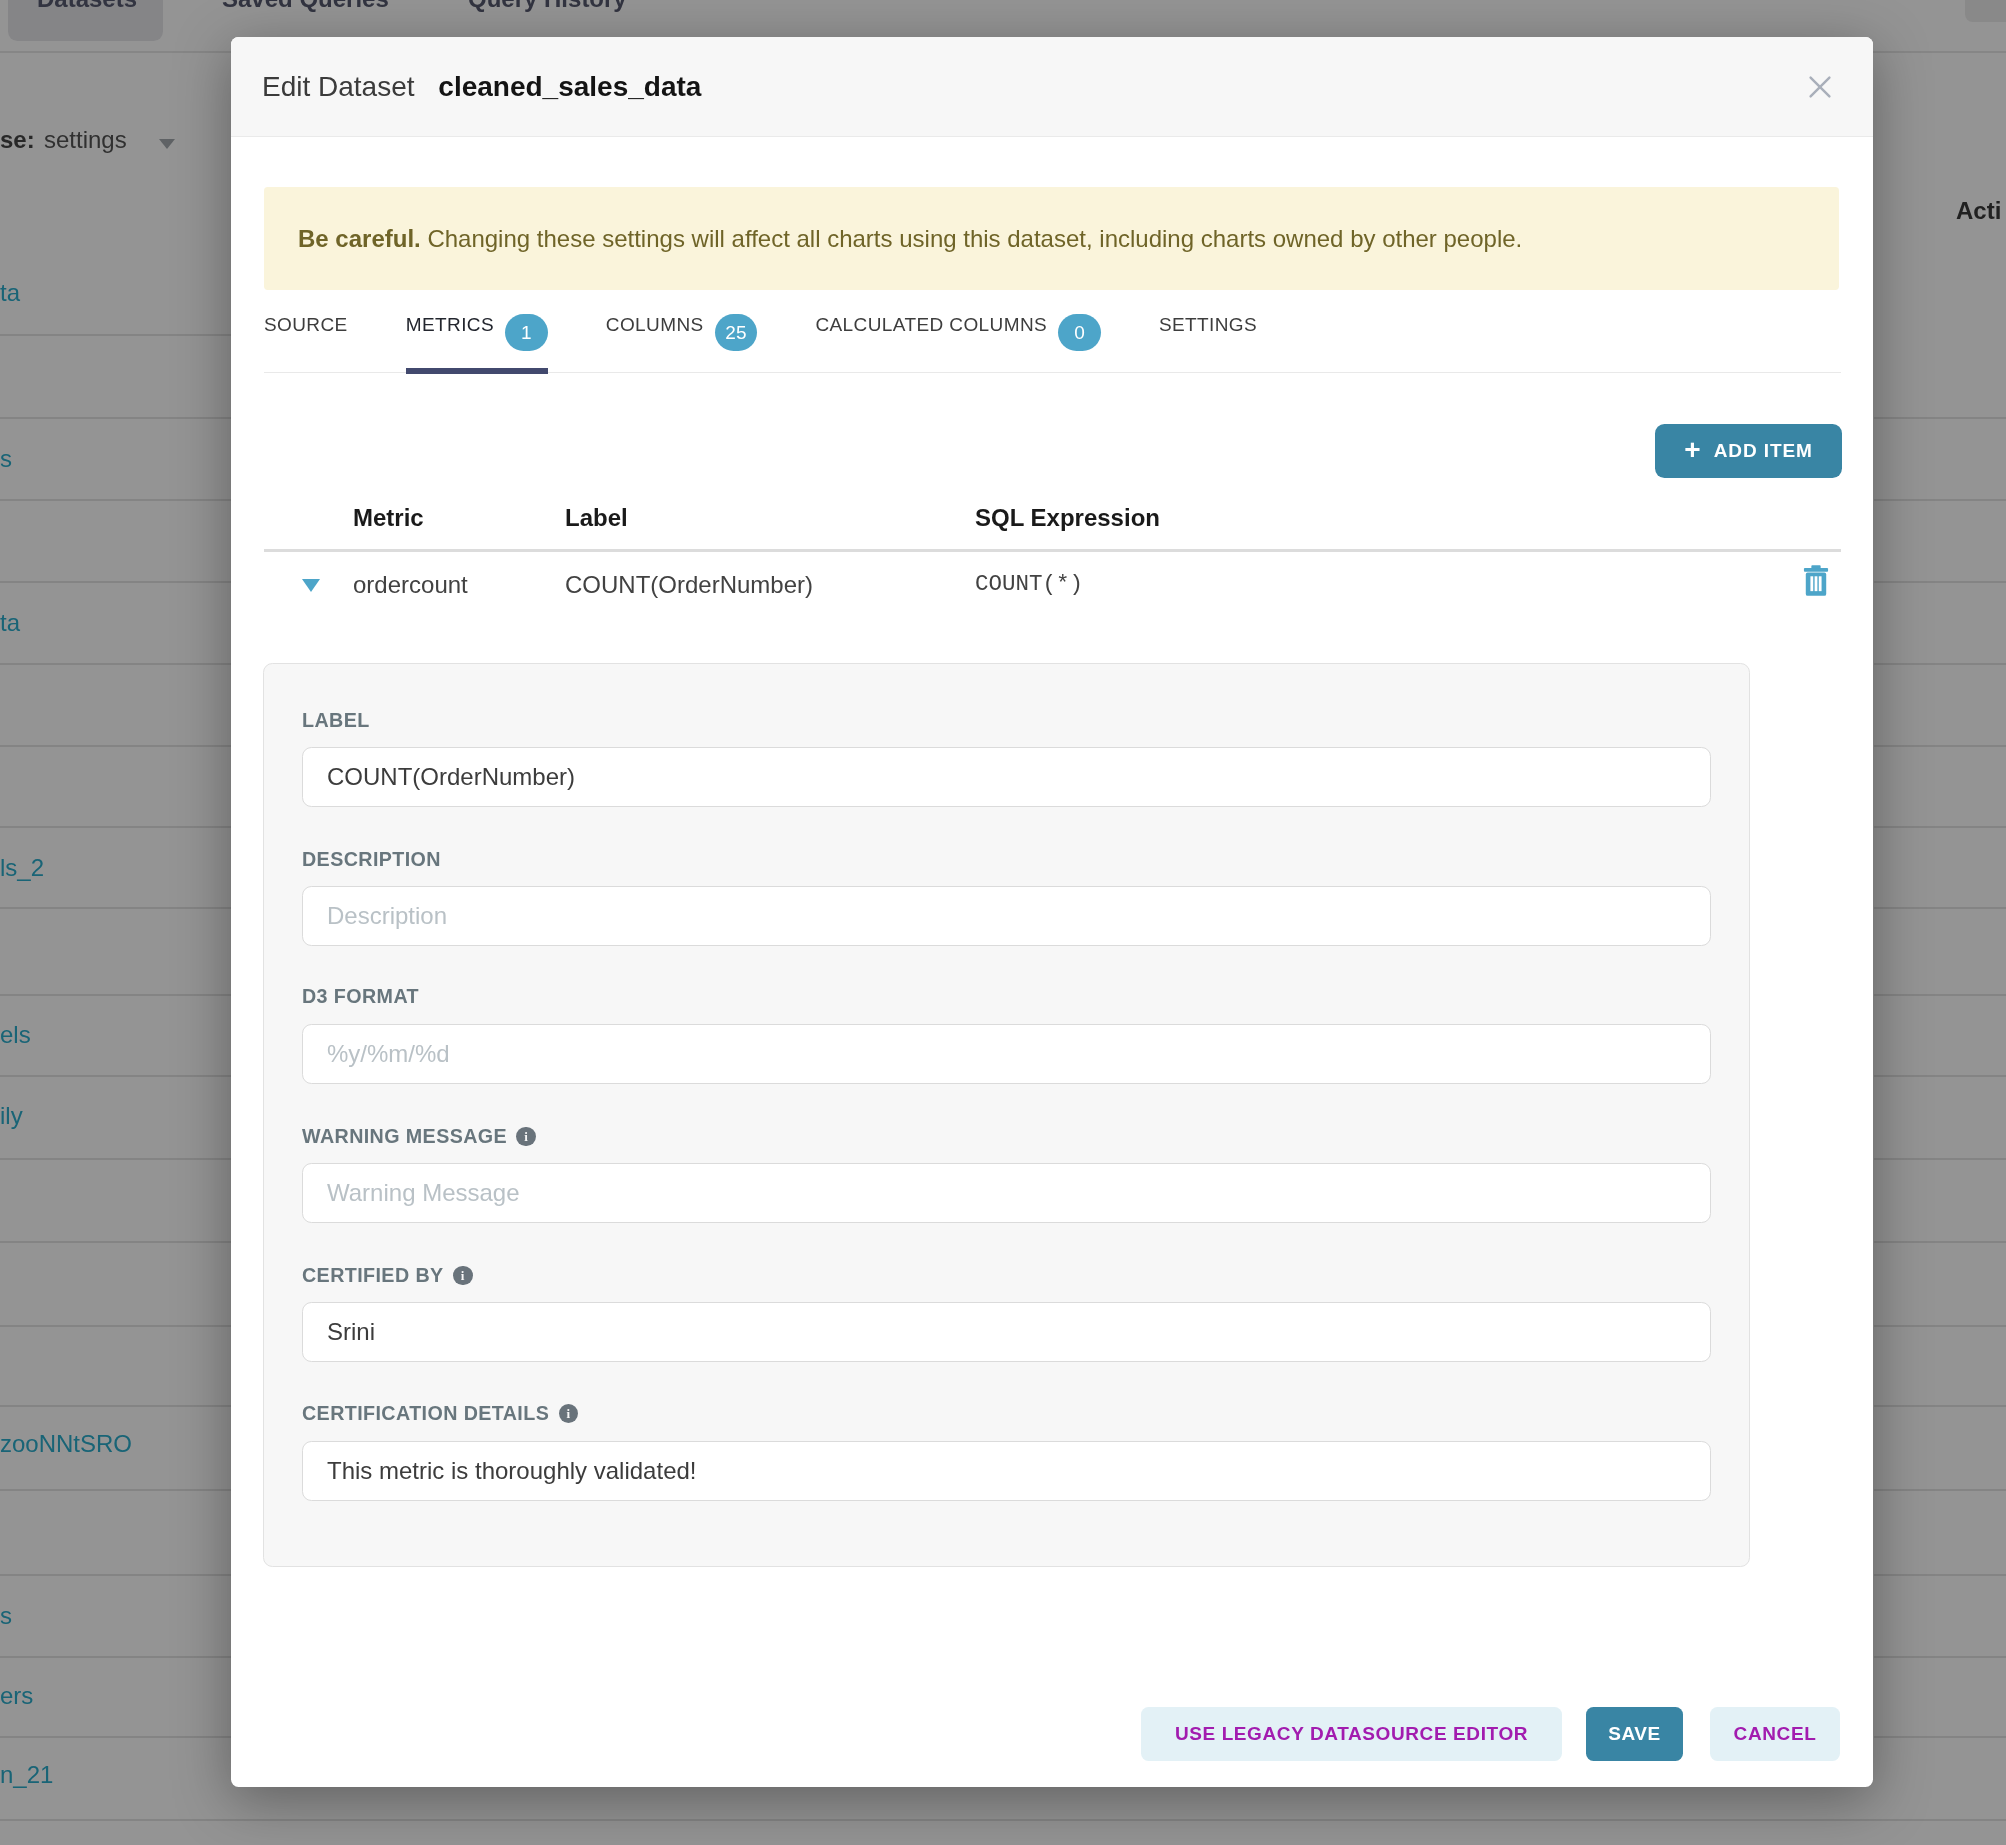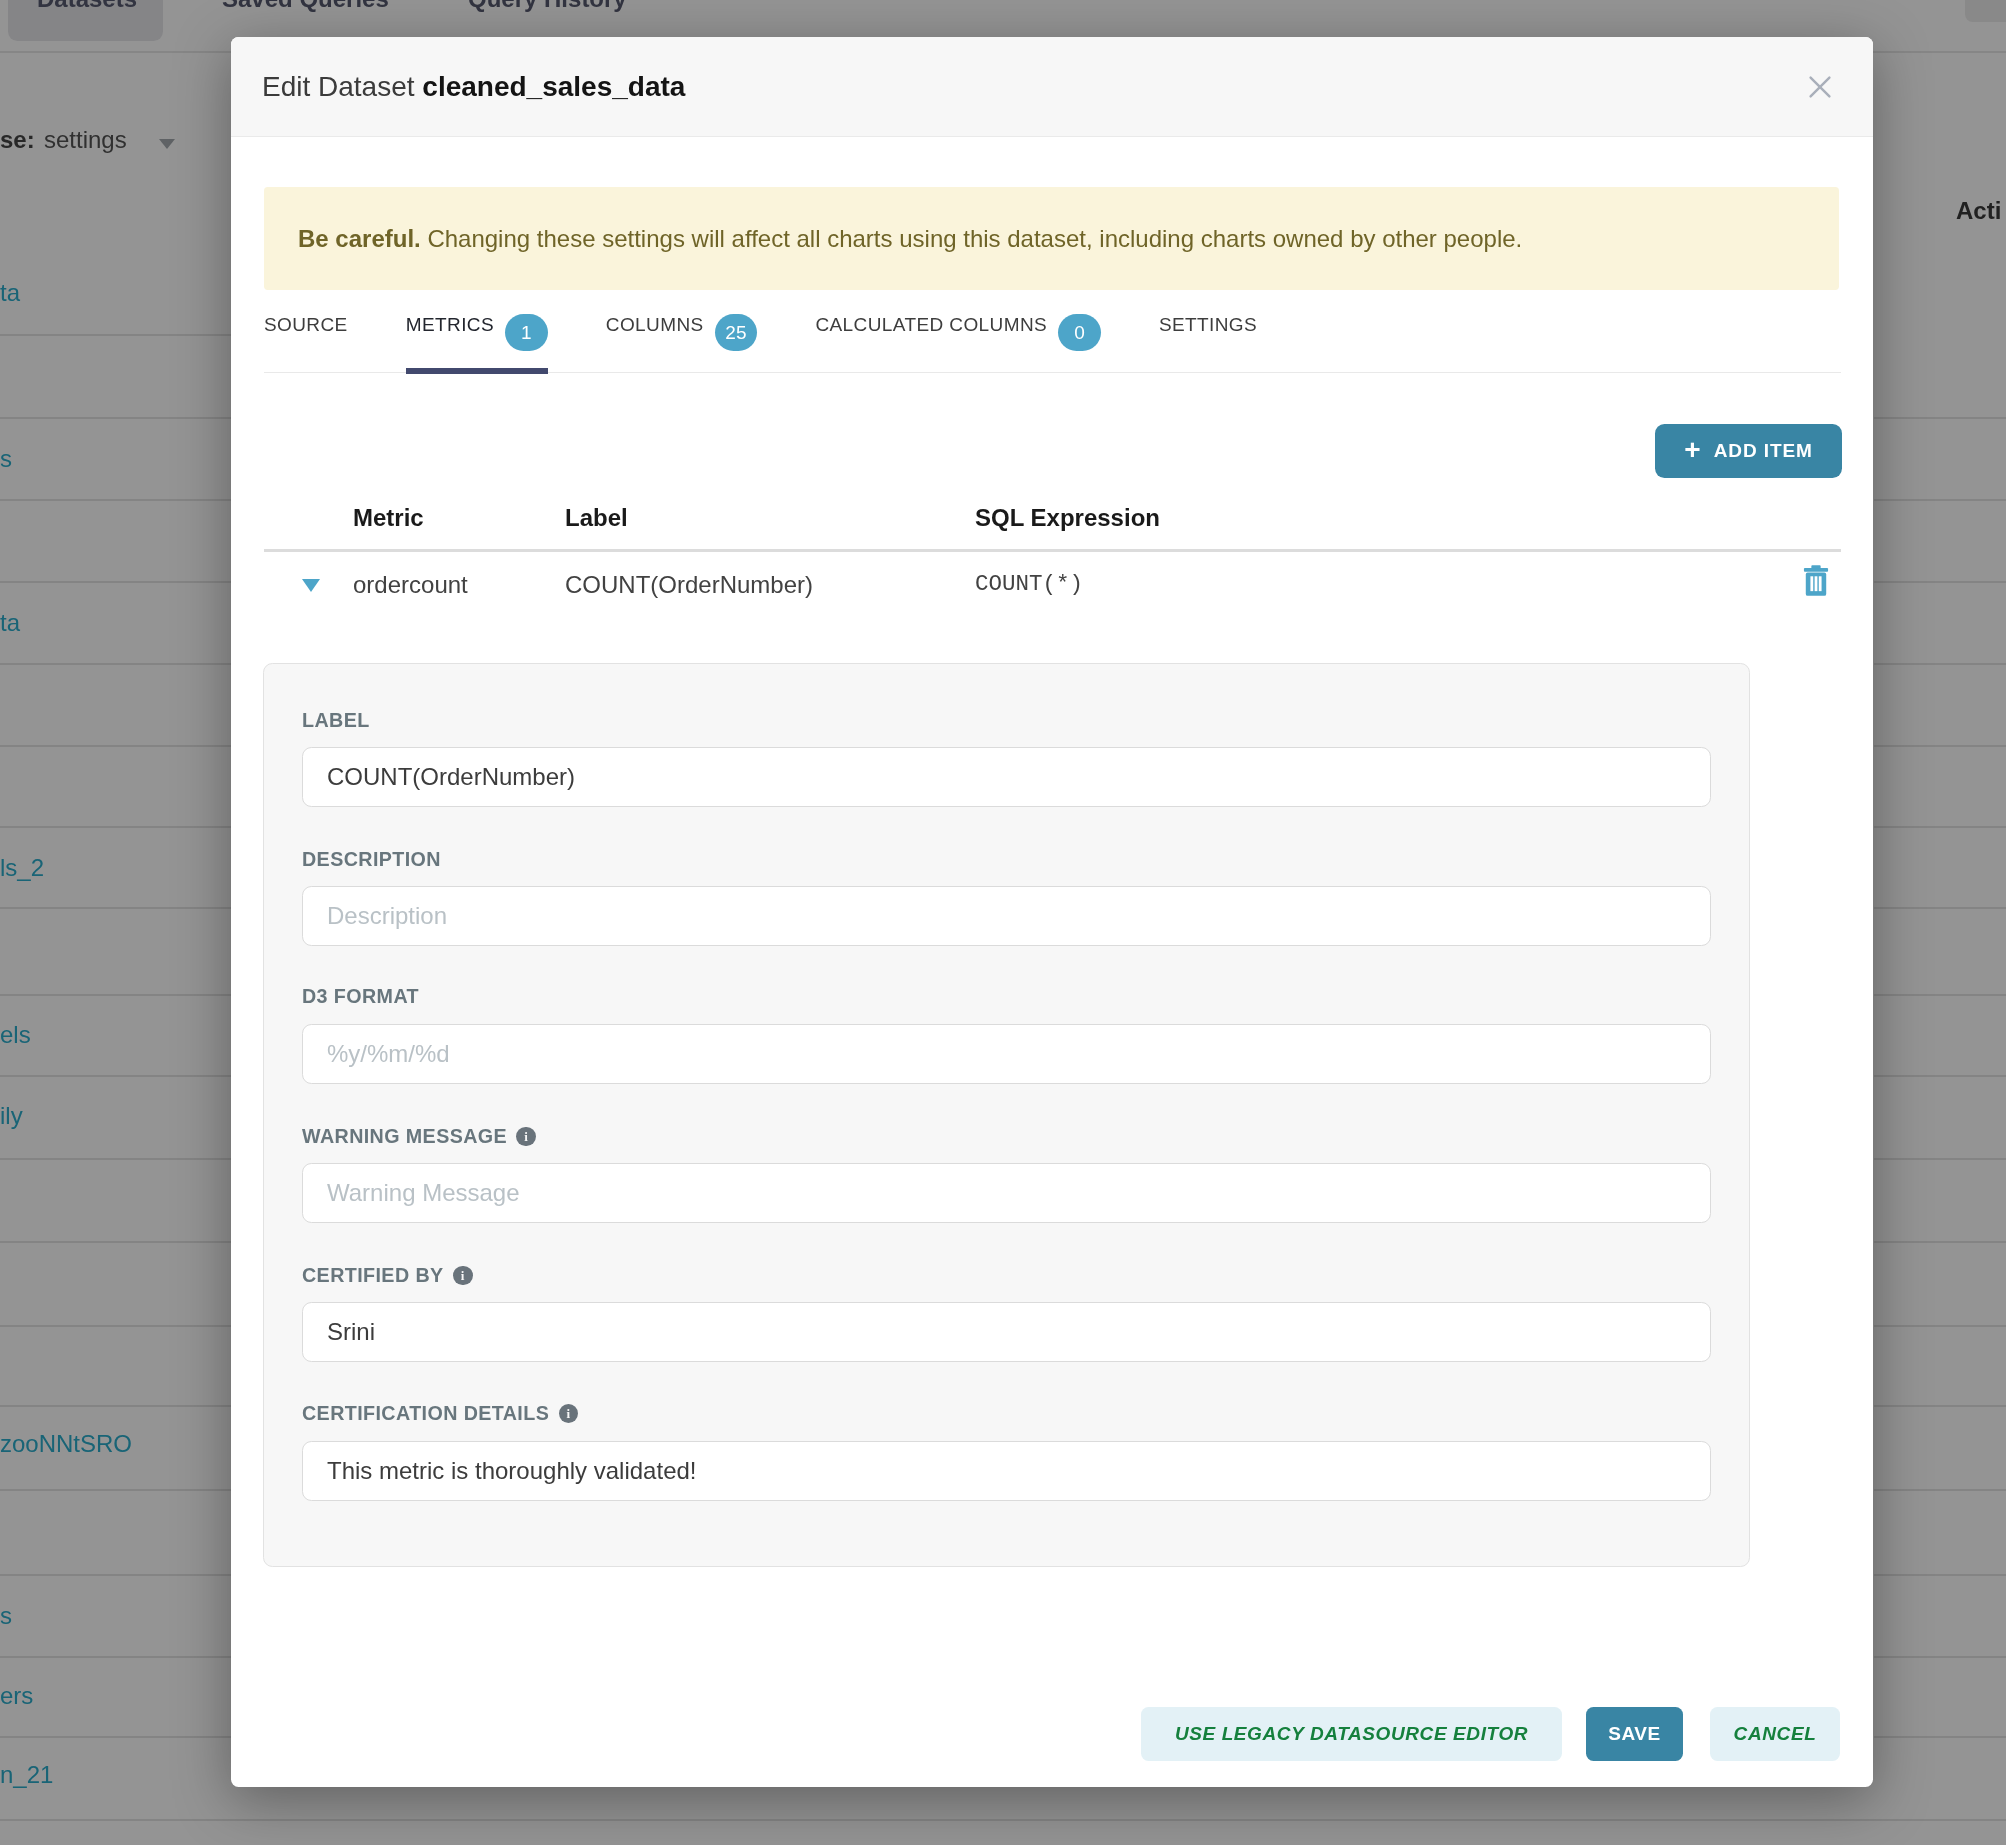--- a/index.html
+++ b/index.html
@@ -22,21 +22,21 @@
   .actions-h{position:absolute;left:1956px;top:197px;font-size:24px;font-weight:700;color:#2f2f2f;white-space:nowrap;}
 
   
   .overlay{position:absolute;inset:0;background:rgba(17,17,17,0.45);}
 
   
   .modal{position:absolute;left:231px;top:37px;width:1642px;height:1750px;background:#ffffff;border-radius:7.5px;
          box-shadow:0 13px 56px rgba(0,0,0,0.35);}
   .modal-header{position:absolute;left:0;top:0;width:100%;height:99px;background:#f7f7f7;border-bottom:1.9px solid #eaeaea;border-radius:7.5px 7.5px 0 0;}
   .modal-title{position:absolute;left:31px;top:0;height:99px;line-height:99px;font-size:28px;color:#3b3b3b;white-space:nowrap;}
-  .modal-title b{color:#141414;font-weight:700;}
+  .modal-title b{color:#141414;font-weight:700;margin-left:16px;}
   .close-btn{position:absolute;right:37px;top:34px;width:32px;height:32px;cursor:pointer;}
 
   .banner{position:absolute;left:33px;top:150px;width:1575px;height:103px;background:#faf4db;border-radius:3.7px;}
   .banner-text{position:absolute;left:34px;top:0;height:115px;line-height:103px;font-size:24px;color:#6f6428;white-space:nowrap;}
   .banner-text b{font-weight:700;}
 
   .tabs{position:absolute;left:33px;top:277px;width:1577px;height:58px;border-bottom:1.9px solid #e9e9e9;display:flex;gap:58px;align-items:flex-start;}
   .tab{position:relative;display:inline-flex;gap:11.2px;height:43px;font-size:19px;letter-spacing:0.4px;color:#3d3d3d;cursor:pointer;}
   .tab.active{color:#23262e;}
   .tab.active::after{content:"";position:absolute;left:0;right:0;bottom:-17px;height:5.6px;background:#42496e;}
@@ -65,21 +65,21 @@
   .f-input::placeholder{color:#b9c1c6;}
   .lt1{top:45px;} .li1{top:83px;}
   .lt2{top:184px;} .li2{top:222px;}
   .lt3{top:321px;text-align:right;} .li3{top:360px;}
   .lt4{top:461px;} .li4{top:499px;}
   .lt5{top:600px;} .li5{top:638px;}
   .lt6{top:738px;} .li6{top:777px;}
 
   .btn{position:absolute;top:1670px;height:54px;border:none;border-radius:7.5px;font-family:"Liberation Sans",sans-serif;
        font-size:19px;font-weight:700;letter-spacing:0.6px;cursor:pointer;display:flex;align-items:center;justify-content:center;}
-  .btn-light{background:#e3f1f6;color:#15803d;font-style:italic;}
+  .btn-light{background:#e3f1f6;color:#a21caf;}
   .btn-legacy{left:910px;width:421px;}
   .btn-save{left:1355px;width:97px;background:#3985a4;color:#ffffff;}
   .btn-cancel{left:1479px;width:130px;}
 </style>
 </head>
 <body>
 
 <div class="stage">
 
   <div class="bg">

